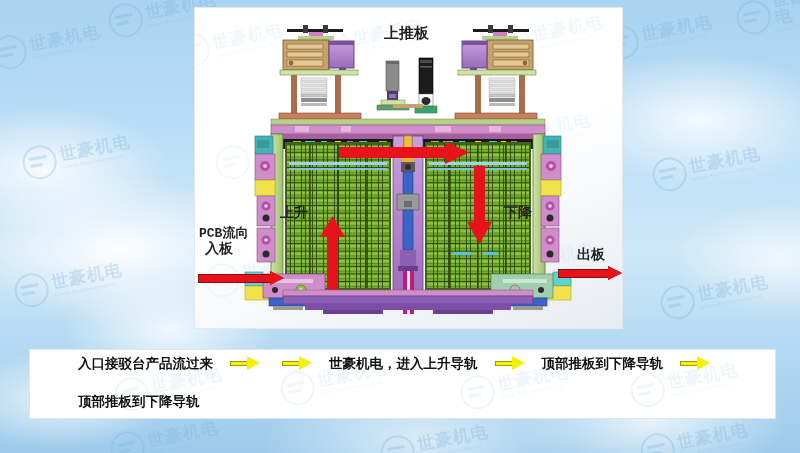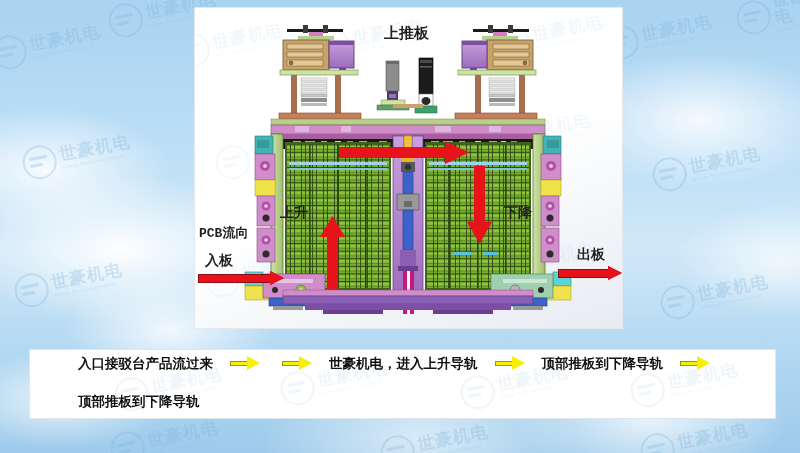--- a/index.html
+++ b/index.html
@@ -491,21 +491,21 @@
     </svg>
 
     <div class="lbl" style="left:189px;top:16px;font-size:15px;">上推板</div>
 
     <div class="lbl" style="left:85px;top:196px;font-size:14px;">上升</div>
 
     <div class="lbl" style="left:309px;top:196px;font-size:14px;">下降</div>
 
     <div class="lbl" style="left:4px;top:216px;font-size:13px;">PCB流向</div>
 
-    <div class="lbl" style="left:10px;top:244px;font-size:14px;">入板</div>
+    <div class="lbl" style="left:10px;top:232px;font-size:14px;">入板</div>
 
     <div class="lbl" style="left:382px;top:238px;font-size:14px;">出板</div>
 
     <div class="redarrow" style="left:3px;top:263px;width:88px;">
       <div class="shaft" style="width:74px;"></div>
       <div class="head" style="left:72px;"></div>
     </div>
     <div class="redarrow" style="left:363px;top:258px;width:64px;">
       <div class="shaft" style="width:52px;"></div>
       <div class="head" style="left:50px;"></div>

